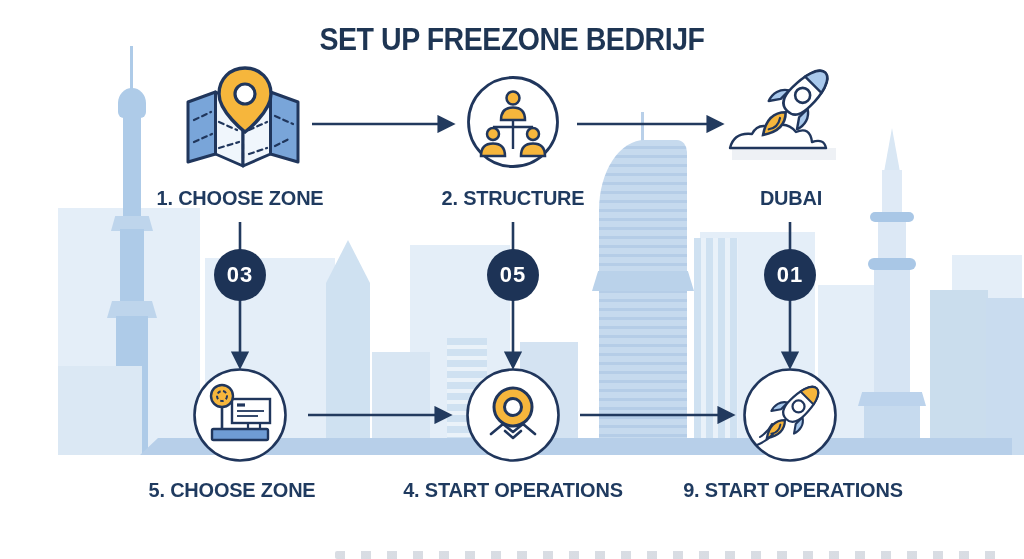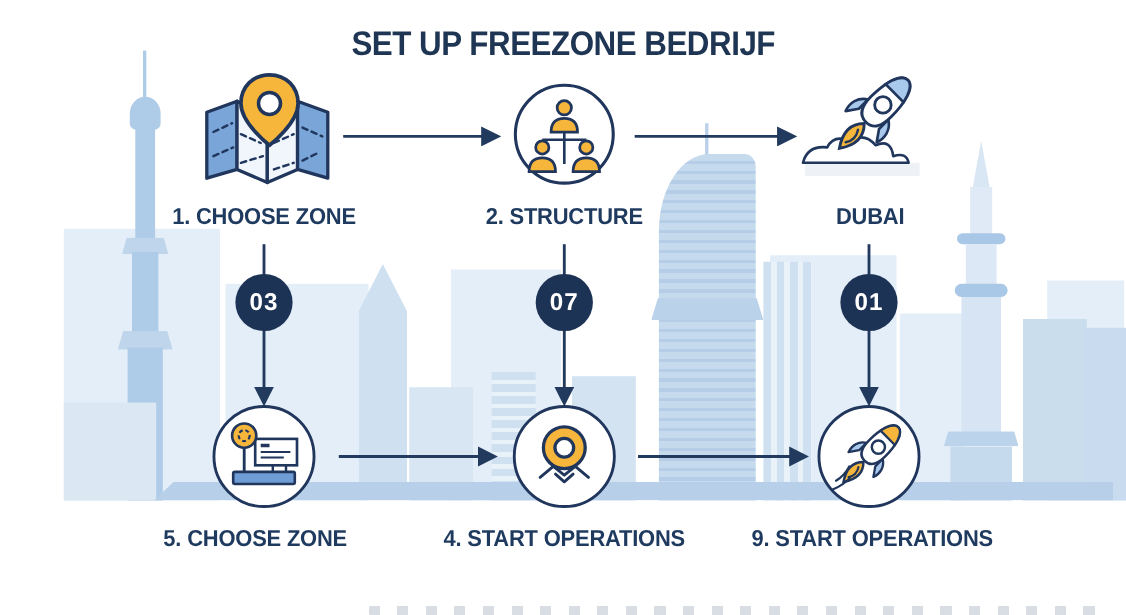--- a/index.html
+++ b/index.html
@@ -138,21 +138,21 @@
       <path d="M0,-40 C6,-40 10,-31 11.5,-23 L-11.5,-23 C-10,-31 -6,-40 0,-40 Z" fill="#a9c9ec" stroke="#20365c" stroke-width="2.4"></path>
       <circle cx="0" cy="-8" r="7.5" fill="#ffffff" stroke="#20365c" stroke-width="2.6"></circle>
     </g>
   </svg>
 
   <div class="lbl" style="left:115px;top:186px;width:250px;">1. CHOOSE ZONE</div>
   <div class="lbl" style="left:388px;top:186px;width:250px;">2. STRUCTURE</div>
   <div class="lbl" style="left:666px;top:186px;width:250px;">DUBAI</div>
 
   <div class="badge" style="left:214px;top:249px;">03</div>
-  <div class="badge" style="left:487px;top:249px;">07</div>
+  <div class="badge" style="left:487px;top:249px;">05</div>
   <div class="badge" style="left:764px;top:249px;">01</div>
 
   <svg class="icon" style="left:192px;top:367px;" width="96" height="96" viewBox="0 0 96 96">
     <circle cx="48" cy="48" r="45.5" fill="#ffffff" stroke="#20365c" stroke-width="2.6"></circle>
     <path d="M30,62 V36" stroke="#20365c" stroke-width="2.6" fill="none"></path>
     <rect x="20" y="62" width="56" height="11" rx="1.5" fill="#6f9cd4" stroke="#20365c" stroke-width="2.4"></rect>
     <rect x="40" y="32" width="38" height="24" fill="#ffffff" stroke="#20365c" stroke-width="2.4"></rect>
     <path d="M45,38 H53" stroke="#20365c" stroke-width="3.2"></path>
     <path d="M45,44 H72" stroke="#20365c" stroke-width="1.8"></path>
     <path d="M45,49 H66" stroke="#20365c" stroke-width="1.8"></path>

